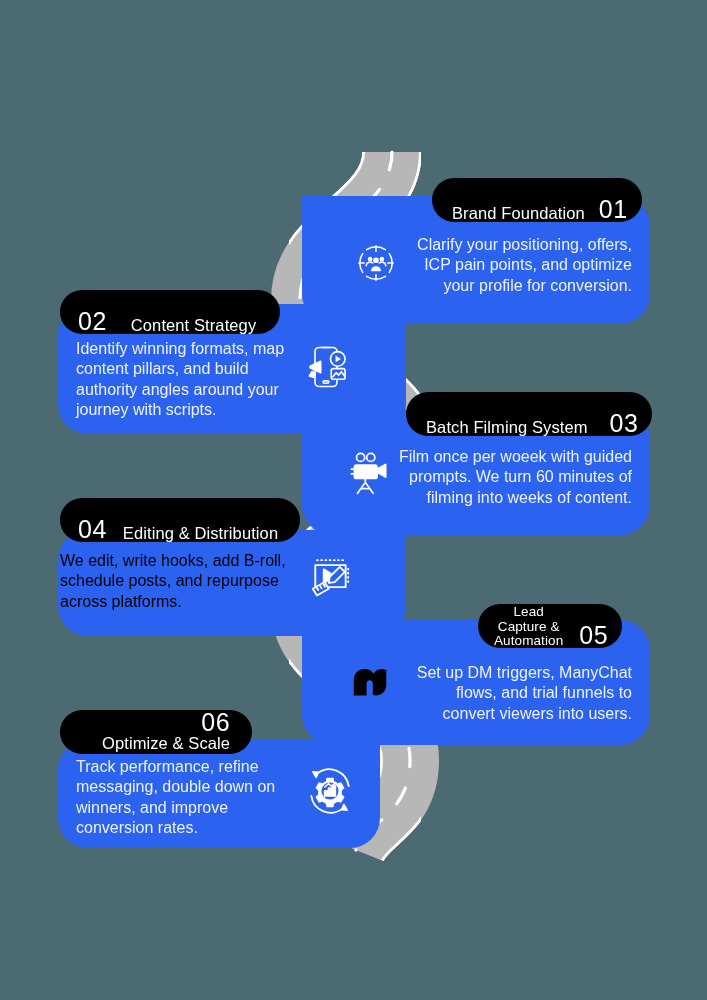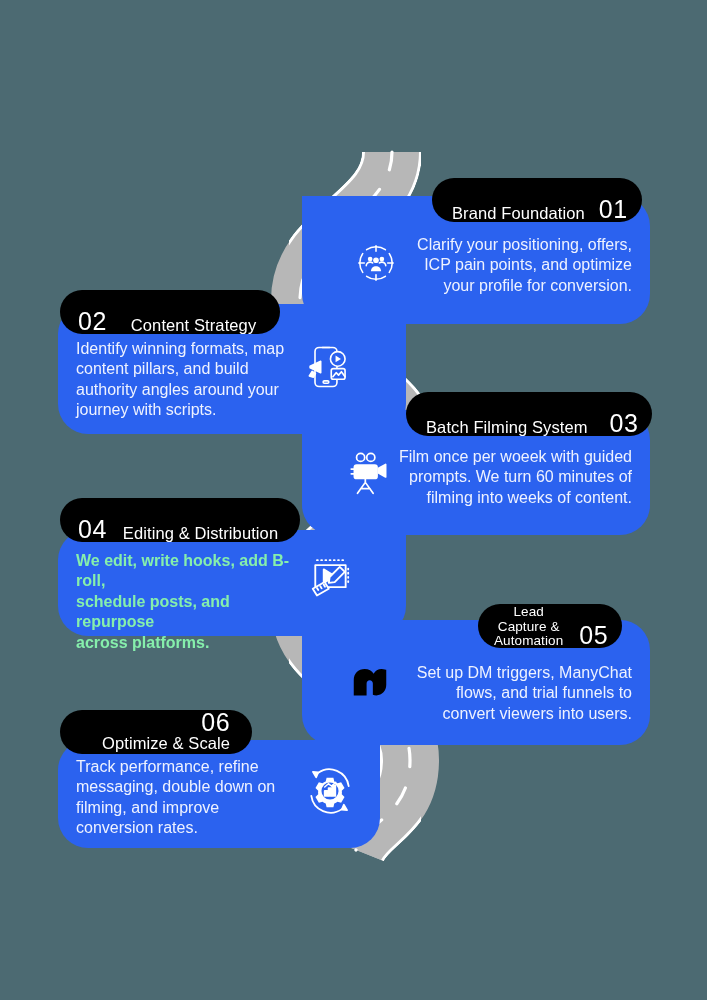--- a/index.html
+++ b/index.html
@@ -152,21 +152,21 @@
       <svg width="54" height="54" viewBox="0 0 64 64" fill="none" stroke="#ffffff" stroke-width="2.2" stroke-linecap="round" stroke-linejoin="round">
         <path d="M11 18 h36 v26 h-36 z"></path>
         <path d="M13 12 h1 M18 12 h1 M23 12 h1 M28 12 h1 M33 12 h1 M38 12 h1 M43 12 h1"></path>
         <path d="M50 22 v1 M50 27 v1 M50 32 v1 M50 37 v1"></path>
         <path d="M21 23 l13 8 l-13 8 z" fill="#ffffff" stroke="#ffffff"></path>
         <path d="M40 20 l6 6 l-12 12 l-7 1 l1-7 z" fill="#2b62ef"></path>
         <path d="M8 46 l14-8 l5 8 l-14 8 z" fill="#2b62ef"></path>
         <path d="M13 45 l1.5 2.5 M17 43 l1.5 2.5 M21 41 l1.5 2.5"></path>
       </svg>
     </div>
-    <div class="desc l" style="left: 76px; top: 551px; width: 232px; color: #86efac; font-weight: bold;">We edit, write hooks, add B-roll,
+    <div class="desc l" style="left: 60px; top: 551px; width: 232px; color: #000000;">We edit, write hooks, add B-roll,
 schedule posts, and repurpose
 across platforms.</div>
   </div>
 
   <div class="step">
     <div class="card right" style="left: 302px; top: 620px; width: 348px; height: 125px; border-top-left-radius: 0px; border-bottom-left-radius: 30px; background: rgb(43, 98, 239);"></div>
     <div class="badge" style="left: 478px; top: 604px; padding: 0px 14px 0px 16px; height: 44px; background: rgb(0, 0, 0);">
       <span class="ttl two" style="white-space:pre-line;">Lead Capture &amp;
 Automation</span>
       <span class="num" style="margin-left:16px;">05</span>
@@ -199,21 +199,21 @@
           <circle cx="0" cy="0" r="10.5" fill="#2b62ef" stroke="none"></circle>
           <rect x="-6.5" y="0" width="3.4" height="6" fill="#ffffff"></rect>
           <rect x="-1.7" y="-3.5" width="3.4" height="9.5" fill="#ffffff"></rect>
           <rect x="3.1" y="-7" width="3.4" height="13" fill="#ffffff"></rect>
           <path d="M-6.5 -5 l4.5-4 l4 3.2 l5-5" stroke="#ffffff" stroke-width="1.8" fill="none"></path>
         </g>
       </svg>
     </div>
     <div class="desc l" style="left: 76px; top: 757px; width: 222px; color: rgb(238, 242, 255);">Track performance, refine
 messaging, double down on
-filming, and improve
+winners, and improve
 conversion rates.</div>
   </div>
 
   <svg id="road" viewBox="0 0 707 1000">
     <defs>
       <path id="roadline" d="M 392 152
                C 392 215, 300 230, 300 300
                C 300 372, 410 378, 410 452
                C 410 526, 300 532, 300 606
                C 300 680, 410 686, 410 760

